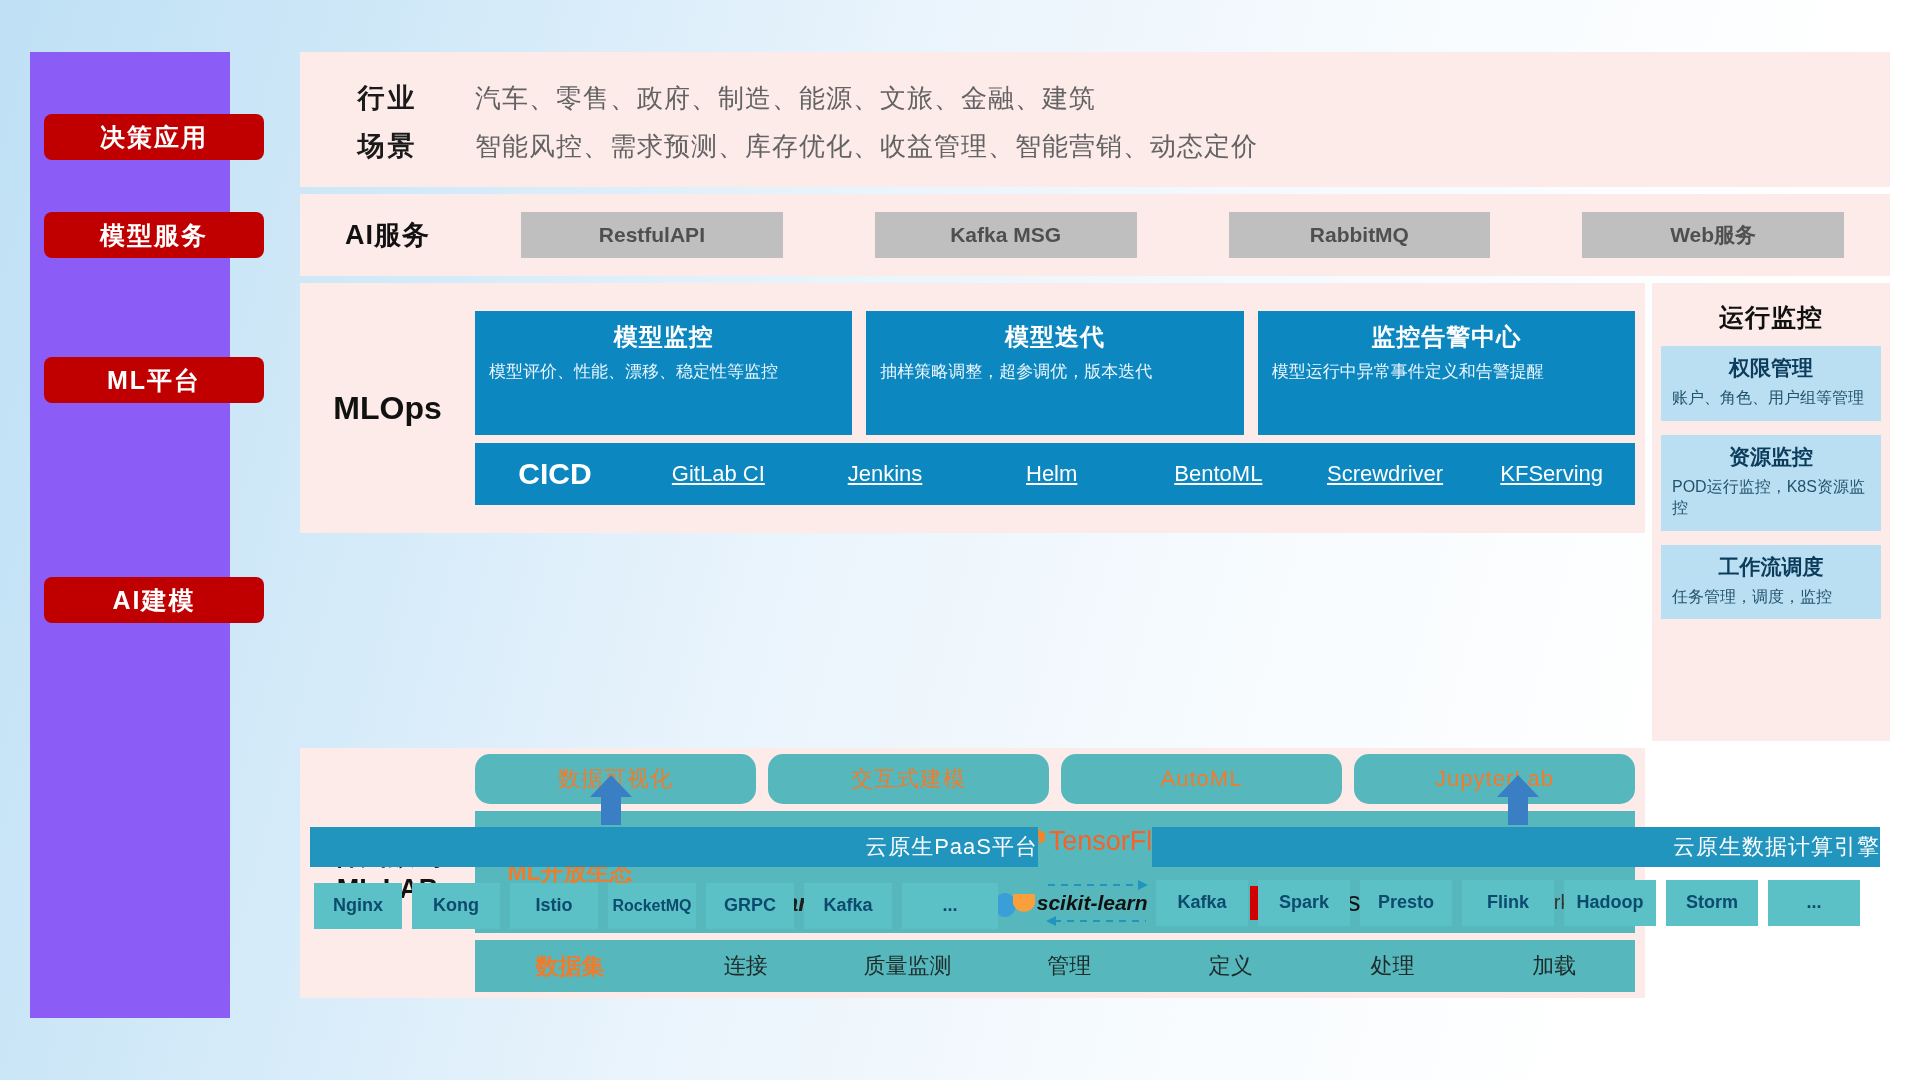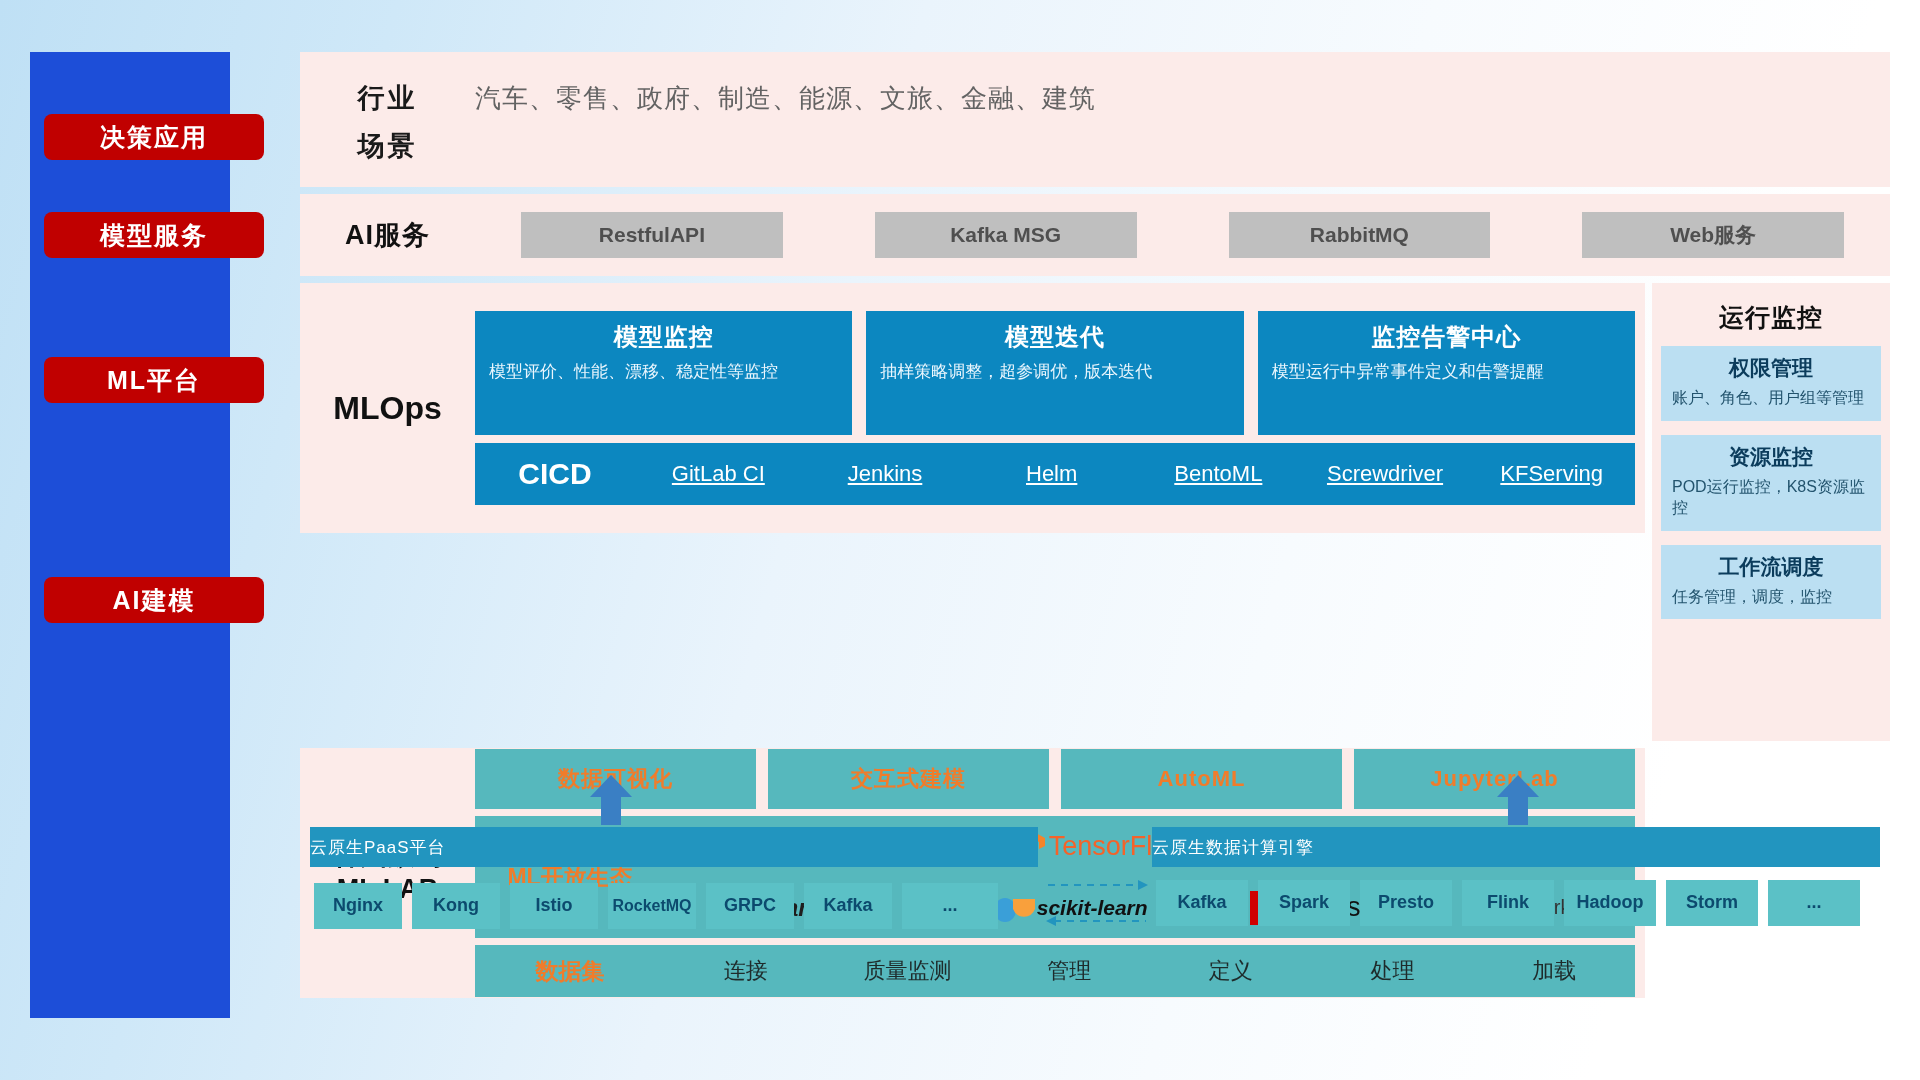--- a/index.html
+++ b/index.html
@@ -6,21 +6,21 @@
   html,body { width:1920px; height:1080px; overflow:hidden; }
   body {
     font-family: "Liberation Sans","DejaVu Sans",sans-serif;
     background: linear-gradient(105deg,#bfe0f5 0%,#cfe8f8 18%,#eaf4fc 42%,#f7fbfe 65%,#ffffff 85%,#ffffff 100%);
     position:relative;
   }
 
   
   #left-rail{
     position:absolute; left:30px; top:52px; width:200px; height:966px;
-    background:#1d4ed8;
+    background:#8b5cf6;
   }
   .stage-pill{
     position:absolute; left:14px; width:220px; height:46px;
     background:#c00000; border-radius:8px;
     color:#fff; font-size:25px; font-weight:bold;
     display:flex; align-items:center; justify-content:center;
     letter-spacing:2px;
   }
 
   
@@ -90,38 +90,38 @@
 
   
   #band-lab{ width:1345px; height:250px; display:flex; align-items:center; background:#fcebe9; }
   .lab-label{
     width:175px; flex:none; text-align:center;
     font-size:27px; font-weight:bold; color:#111; line-height:1.25;
   }
   .lab-right{ flex:1; padding-right:10px; }
   .lab-tabs{ display:flex; gap:12px; margin-bottom:7px; }
   .lab-tab{
-    flex:1; background:#56b8bd; height:60px;
+    flex:1; background:#56b8bd; height:50px;
     display:flex; align-items:center; justify-content:center;
-    color:#f07c2b; font-size:22px; font-weight:bold; letter-spacing:1px;
+    color:#f07c2b; font-size:22px; font-weight:normal; letter-spacing:1px;border-radius:15px;
   }
   .eco-row{ background:#56b8bd; height:122px; display:flex; align-items:center; margin-bottom:7px; }
   .eco-label{ width:190px; flex:none; text-align:center; color:#f07c2b; font-size:23px; font-weight:bold; }
   .eco-logos{ flex:1; display:flex; flex-direction:column; justify-content:center; height:100%; }
   .eco-line{ display:flex; align-items:center; justify-content:space-around; height:50%; }
   .ds-row{ background:#56b8bd; height:52px; display:flex; align-items:center; }
   .ds-label{ width:190px; flex:none; text-align:center; color:#f07c2b; font-size:23px; font-weight:bold; }
   .ds-item{ flex:1; text-align:center; color:#1e2b2b; font-size:22px; }
 
   
   #cloud{ position:absolute; left:300px; top:785px; width:1590px; height:290px; }
   .cloud-bar{
     position:absolute; height:40px; background:#2295bf; color:#fff;
-    display:flex; align-items:center; justify-content:flex-start;
-    font-size:17px; letter-spacing:1px;
+    display:flex; align-items:center; justify-content:flex-end;
+    font-size:22px; letter-spacing:1px;
   }
   .chip-row{ position:absolute; display:flex; gap:10px; }
   .cloud-chip{
     background:#5bc1c6; color:#0c4a6e; font-size:18px; font-weight:bold;
     display:flex; align-items:center; justify-content:center; text-align:center;
     height:46px; line-height:1.1; padding:0 4px;
   }
 
   
   .logo{ display:flex; align-items:center; }
@@ -147,20 +147,21 @@
 
 <div id="main">
 
   <div class="band" id="band-apps">
     <div class="kv-row">
       <div class="kv-key">行业</div>
       <div class="kv-val">汽车、零售、政府、制造、能源、文旅、金融、建筑</div>
     </div>
     <div class="kv-row">
       <div class="kv-key">场景</div>
+      <div class="kv-val">智能风控、需求预测、库存优化、收益管理、智能营销、动态定价</div>
     </div>
   </div>
 
   <div class="band" id="band-svc">
     <div class="svc-label">AI服务</div>
     <div class="svc-items">
       <div class="svc-chip">RestfulAPI</div>
       <div class="svc-chip">Kafka MSG</div>
       <div class="svc-chip">RabbitMQ</div>
       <div class="svc-chip">Web服务</div>

